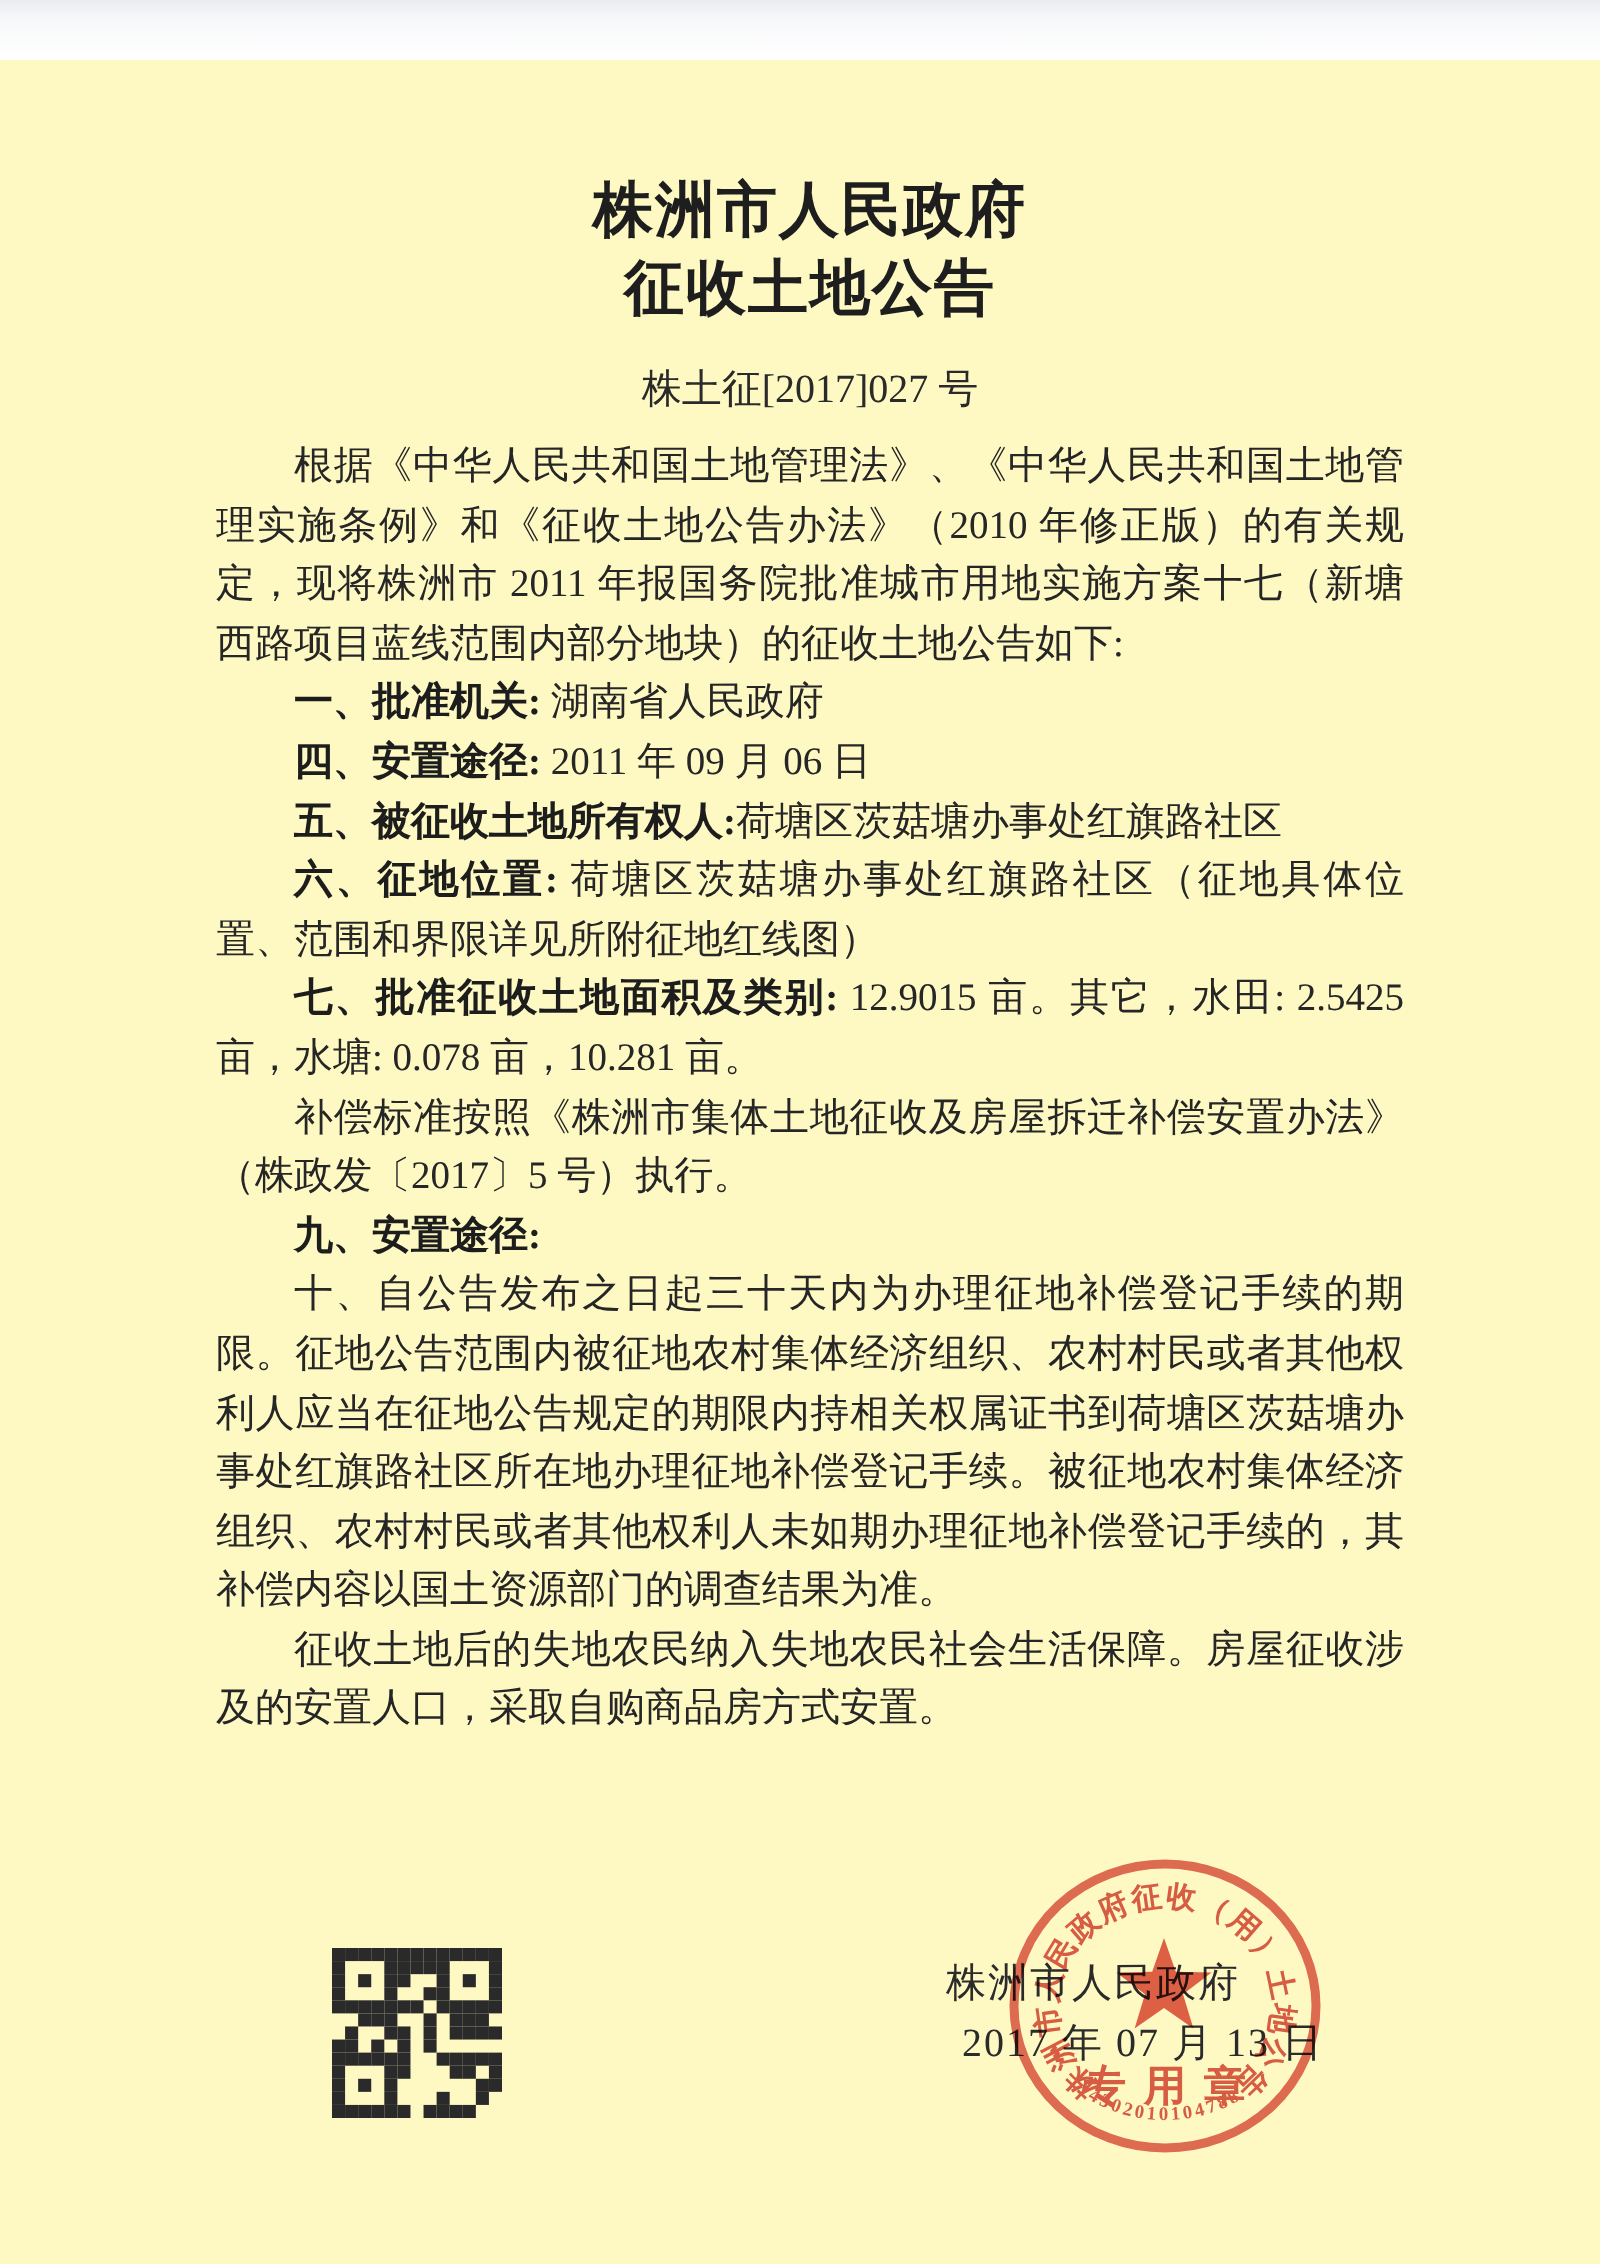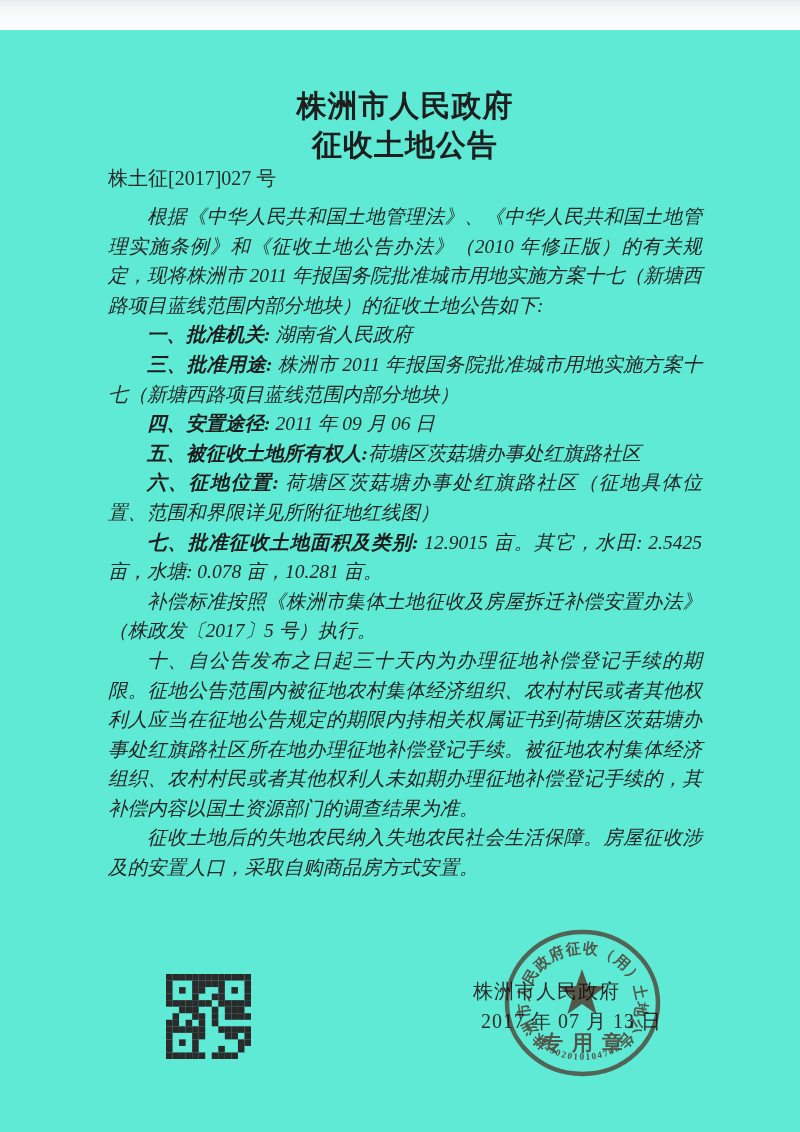--- a/index.html
+++ b/index.html
@@ -1,28 +1,28 @@
 <!DOCTYPE html>
 <html><head>
 <meta charset="utf-8">
 <style>
   html,body{margin:0;padding:0;background:#ffffff;}
   .page{
-    position:relative;width:800px;height:1132px;background:#5eead4;overflow:hidden;
+    position:relative;width:800px;height:1132px;background:#fef9c3;overflow:hidden;
     font-family:"Liberation Serif","DejaVu Serif",serif;color:#242424;
   }
   .scan-edge-top{
     position:absolute;left:0;top:0;width:800px;height:30px;
     background:linear-gradient(180deg,#e9ebef 0%,#f7f8fa 30%,#ffffff 100%);
     pointer-events:none;
   }
   .content{position:absolute;left:108px;top:86px;width:594px;}
   .title{text-align:center;font-size:30px;font-weight:700;line-height:39px;letter-spacing:1px;color:#1e1e1e;}
-  .docnum{text-align:left;font-size:20px;line-height:27px;margin-top:1px;color:#2a2a2a;}
-  .body-block{margin-top:10px;font-style:italic;}
+  .docnum{text-align:center;font-size:20px;line-height:27px;margin-top:18px;color:#2a2a2a;}
+  .body-block{margin-top:10px;}
   .para{margin:0;font-size:19.5px;line-height:29.6px;text-align:justify;text-indent:2em;color:#262626;}
   .lbl{font-weight:700;color:#1d1d1d;}
   .sig-name{position:absolute;left:473px;top:978px;font-size:20px;letter-spacing:1px;color:#2b2b2b;}
   .sig-date{position:absolute;left:481px;top:1008px;font-size:20px;letter-spacing:1px;color:#2b2b2b;}
   .qr{position:absolute;left:166px;top:974px;width:85px;height:85px;}
   .stamp{position:absolute;left:503px;top:928px;mix-blend-mode:multiply;opacity:0.93;}
   .stamp-arc-text{font-size:15px;font-weight:700;fill:#d5524b;letter-spacing:1px;}
   .stamp-center-label{font-size:21px;font-weight:700;fill:#d5524b;letter-spacing:9px;}
   .stamp-serial-text{font-size:9.5px;font-weight:700;fill:#d5524b;letter-spacing:1.5px;}
 </style>
@@ -36,32 +36,32 @@
     <div class="title">株洲市人民政府</div>
     <div class="title">征收土地公告</div>
     <div class="docnum">株土征[2017]027 号</div>
 
     <div class="body-block">
       <p class="para">根据《中华人民共和国土地管理法》、《中华人民共和国土地管理实施条例》和《征收土地公告办法》（2010 年修正版）的有关规定，现将株洲市 2011 年报国务院批准城市用地实施方案十七（新塘西路项目蓝线范围内部分地块）的征收土地公告如下:</p>
 
       <p class="para"><span class="lbl">一、批准机关:</span><span> 湖南省人民政府</span></p>
 
 
-      <p class="para"><span class="lbl">三、批准用途:</span><span> 株洲市 2011 年报国务院批准城市用地实施方案十七（新塘西路项目蓝线范围内部分地块）</span></p>
 
       <p class="para"><span class="lbl">四、安置途径:</span><span> 2011 年 09 月 06 日</span></p>
 
       <p class="para"><span class="lbl">五、被征收土地所有权人:</span><span>荷塘区茨菇塘办事处红旗路社区</span></p>
 
       <p class="para"><span class="lbl">六、征地位置:</span><span> 荷塘区茨菇塘办事处红旗路社区（征地具体位置、范围和界限详见所附征地红线图）</span></p>
 
       <p class="para"><span class="lbl">七、批准征收土地面积及类别:</span><span> 12.9015 亩。其它，水田: 2.5425 亩，水塘: 0.078 亩，10.281 亩。</span></p>
 
       <p class="para">补偿标准按照《株洲市集体土地征收及房屋拆迁补偿安置办法》（株政发〔2017〕5 号）执行。</p>
 
+      <p class="para"><span class="lbl">九、安置途径:</span></p>
       <p class="para">十、自公告发布之日起三十天内为办理征地补偿登记手续的期限。征地公告范围内被征地农村集体经济组织、农村村民或者其他权利人应当在征地公告规定的期限内持相关权属证书到荷塘区茨菇塘办事处红旗路社区所在地办理征地补偿登记手续。被征地农村集体经济组织、农村村民或者其他权利人未如期办理征地补偿登记手续的，其补偿内容以国土资源部门的调查结果为准。</p>
 
       <p class="para">征收土地后的失地农民纳入失地农民社会生活保障。房屋征收涉及的安置人口，采取自购商品房方式安置。</p>
     </div>
   </div>
 
   <div class="qr" id="qr"><svg width="85" height="85" viewBox="0 0 84.5 84.5" fill="#2a2a2a">
         <rect x="0" y="0" width="6.5" height="6.5"></rect>
         <rect x="6.5" y="0" width="6.5" height="6.5"></rect>
         <rect x="13" y="0" width="6.5" height="6.5"></rect>

